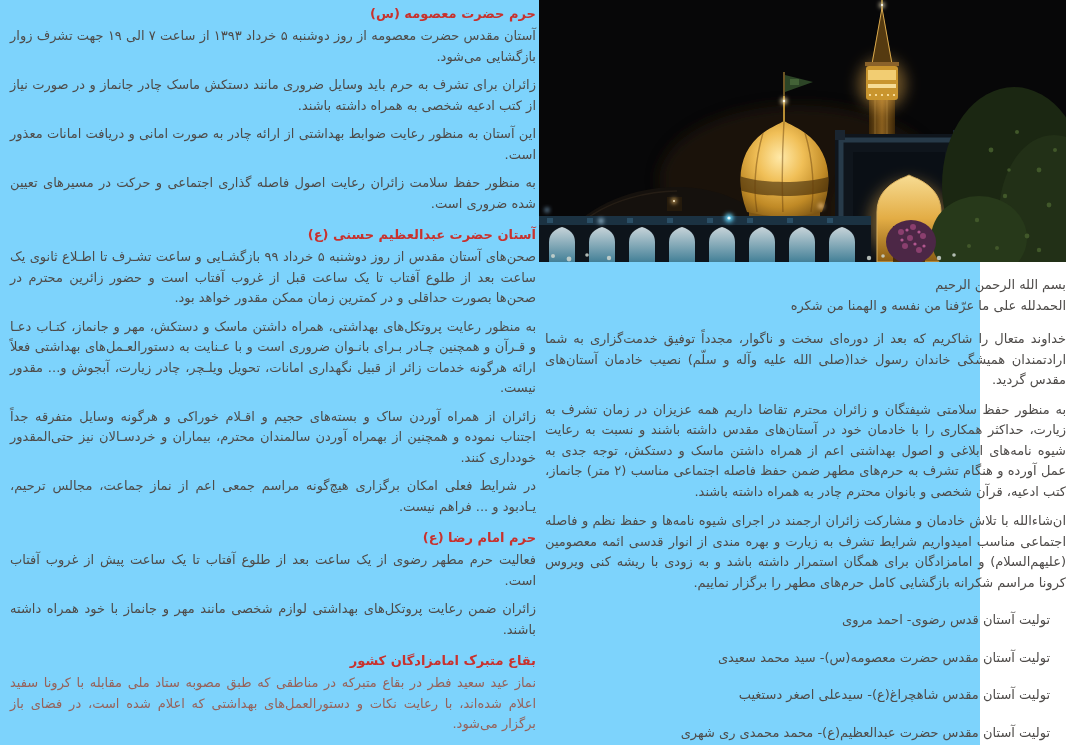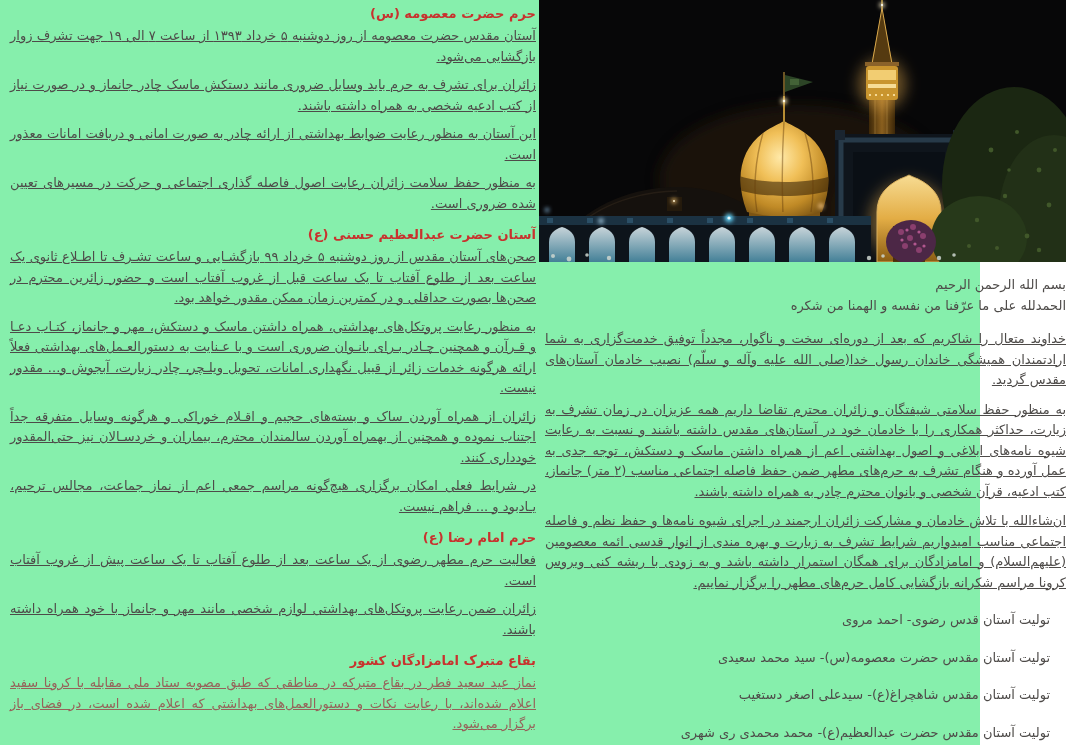--- a/index.html
+++ b/index.html
@@ -1,36 +1,35 @@
 <!DOCTYPE html>
 <html lang="fa"><head>
 <meta charset="utf-8">
 <style>
   html,body{margin:0;padding:0;}
   body{
     width:1080px;height:745px;background:#ffffff;overflow:hidden;
     font-family:"DejaVu Sans","Liberation Sans",sans-serif;
   }
-  .canvas{position:relative;width:980px;height:745px;background:#86efac;}
+  .canvas{position:relative;width:980px;height:745px;background:#7dd3fc;}
 
   
   .left-col{
     position:absolute;left:10px;top:2px;width:526px;
     direction:rtl;
   }
   .sec-heading{
     color:#c8322e;font-weight:bold;font-size:13px;line-height:19px;
     margin:11px 0 3px 0;text-align:right;
   }
   .sec-heading.first{margin-top:2px;}
   .para{
     color:#4e4b49;font-size:13px;line-height:20.5px;
     text-align:justify;text-justify:inter-word;
     margin:0 0 8px 0;
-    text-decoration:underline;
   }
   .muted-red .para{color:#96625a;}
 
   
   .photo-wrap{
     position:absolute;left:539px;top:0;width:527px;height:262px;
     background:#070707;overflow:hidden;
   }
 
   

